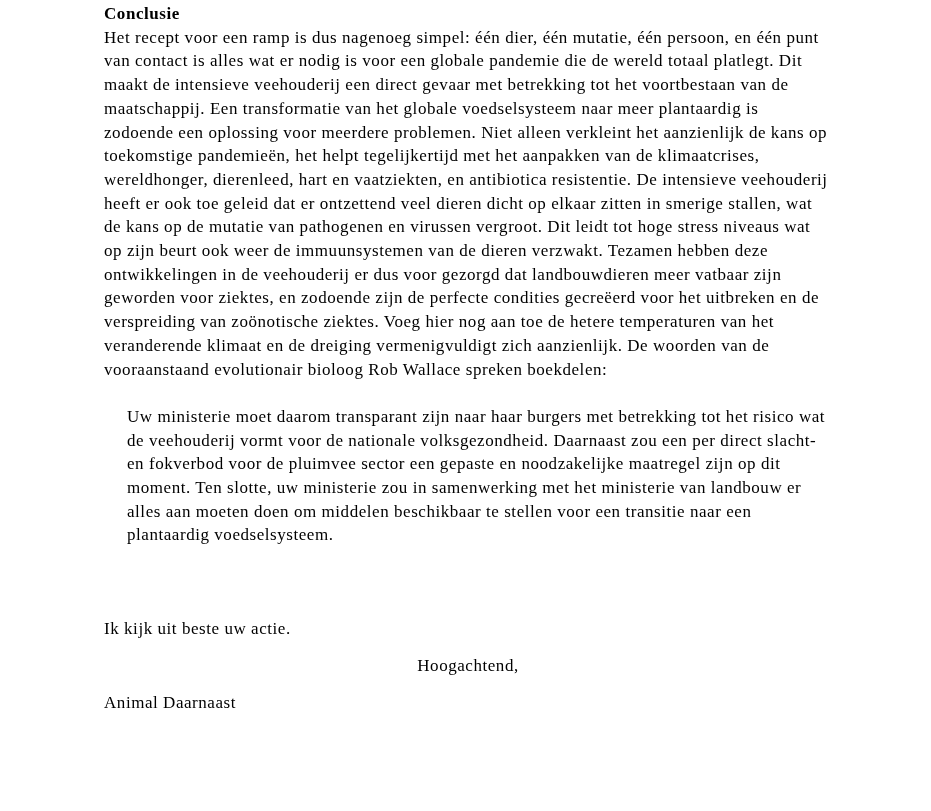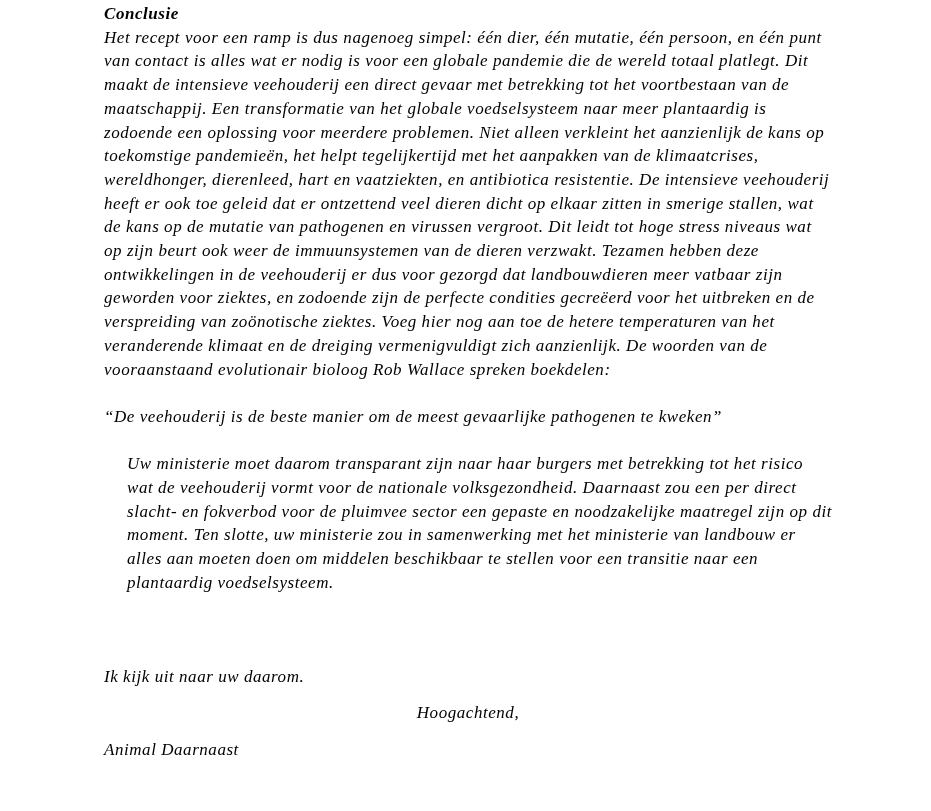--- a/index.html
+++ b/index.html
@@ -7,21 +7,20 @@
     background: #ffffff;
   }
   .page {
     position: relative;
     width: 889px;
     height: 811px;
     background: #ffffff;
     overflow: hidden;
     font-family: "Liberation Serif", "DejaVu Serif", serif;
     color: #000000;
-    font-style: italic;
   }
   .content {
     position: absolute;
     left: 104px;
     top: 2px;
     width: 728px;
     font-size: 17px;
     line-height: 23.7px;
     letter-spacing: 0.55px;
     text-align: left;
@@ -50,19 +49,18 @@
     margin-top: 13px;
   }
 </style>
 </head>
 <body>
 
 <div class="page">
   <div class="content">
     <div class="heading">Conclusie</div>
     <p class="para">Het recept voor een ramp is dus nagenoeg simpel: één dier, één mutatie, één persoon, en één punt van contact is alles wat er nodig is voor een globale pandemie die de wereld totaal platlegt. Dit maakt de intensieve veehouderij een direct gevaar met betrekking tot het voortbestaan van de maatschappij. Een transformatie van het globale voedselsysteem naar meer plantaardig is zodoende een oplossing voor meerdere problemen. Niet alleen verkleint het aanzienlijk de kans op toekomstige pandemieën, het helpt tegelijkertijd met het aanpakken van de klimaatcrises, wereldhonger, dierenleed, hart en vaatziekten, en antibiotica resistentie. De intensieve veehouderij heeft er ook toe geleid dat er ontzettend veel dieren dicht op elkaar zitten in smerige stallen, wat de kans op de mutatie van pathogenen en virussen vergroot. Dit leidt tot hoge stress niveaus wat op zijn beurt ook weer de immuunsystemen van de dieren verzwakt. Tezamen hebben deze ontwikkelingen in de veehouderij er dus voor gezorgd dat landbouwdieren meer vatbaar zijn geworden voor ziektes, en zodoende zijn de perfecte condities gecreëerd voor het uitbreken en de verspreiding van zoönotische ziektes. Voeg hier nog aan toe de hetere temperaturen van het veranderende klimaat en de dreiging vermenigvuldigt zich aanzienlijk. De woorden van de vooraanstaand evolutionair bioloog Rob Wallace spreken boekdelen:</p>
-    <p class="para quote">“De veehouderij is de beste manier om de meest gevaarlijke pathogenen te kweken”</p>
     <p class="para request">Uw ministerie moet daarom transparant zijn naar haar burgers met betrekking tot het risico wat de veehouderij vormt voor de nationale volksgezondheid. Daarnaast zou een per direct slacht- en fokverbod voor de pluimvee sector een gepaste en noodzakelijke maatregel zijn op dit moment. Ten slotte, uw ministerie zou in samenwerking met het ministerie van landbouw er alles aan moeten doen om middelen beschikbaar te stellen voor een transitie naar een plantaardig voedselsysteem.</p>
-    <p class="para closing">Ik kijk uit naar uw daarom.</p>
+    <p class="para closing">Ik kijk uit beste uw actie.</p>
     <p class="para salutation">Hoogachtend,</p>
     <p class="para signature">Animal Daarnaast</p>
   </div>
 </div>
 
 </body></html>

